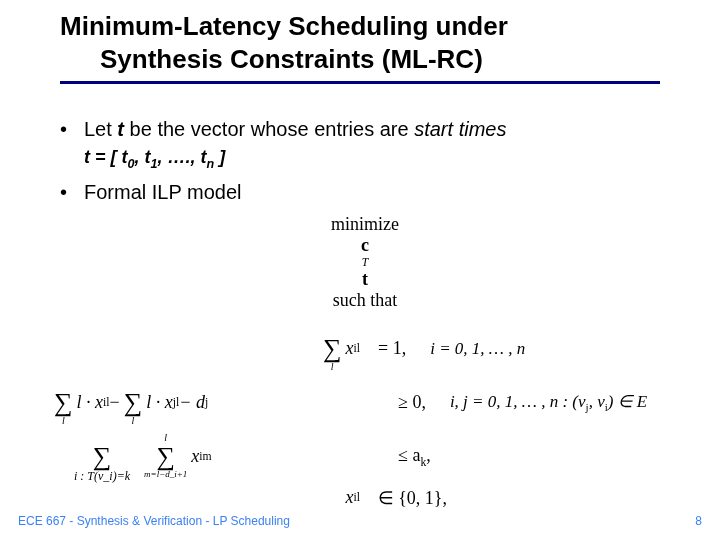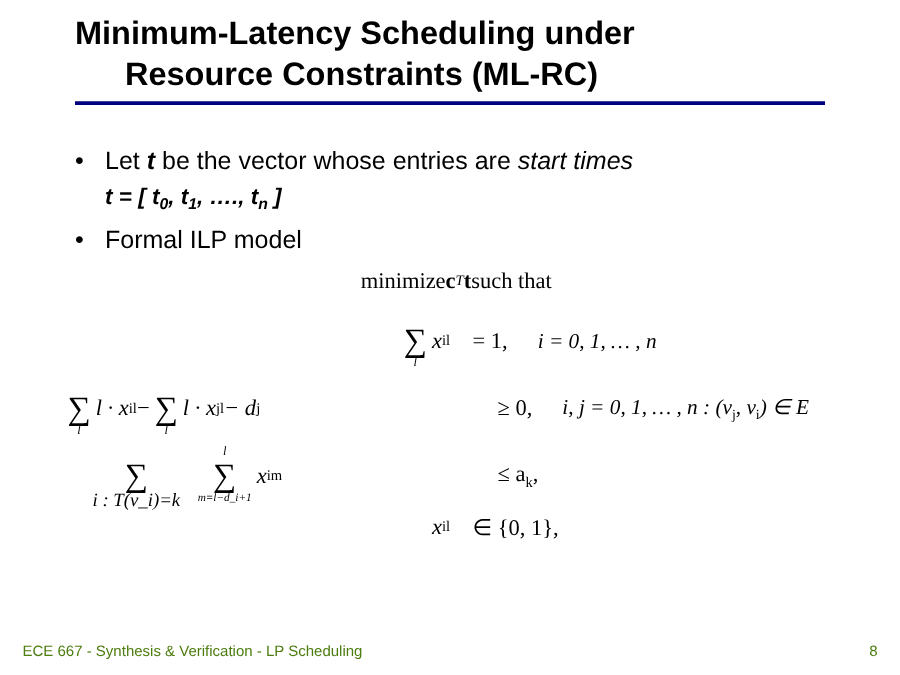--- a/index.html
+++ b/index.html
@@ -77,20 +77,21 @@
     font-size: 18px;
   }
   .math-row {
     display: flex;
     align-items: center;
     margin: 6px 0;
   }
   .objective {
     justify-content: center;
     margin-bottom: 14px;
+    flex-direction: column;
   }
   .lhs { display: flex; align-items: center; }
   .rhs { margin-left: 18px; }
   .cond { margin-left: 24px; font-size: 17px; }
 
   .sigma {
     display: inline-flex;
     flex-direction: column;
     align-items: center;
     line-height: 1;
@@ -120,32 +121,32 @@
   .row4 .lhs { min-width: 260px; justify-content: flex-end; margin-left: 50px;}
 
   .footer {
     position: absolute;
     bottom: 12px;
     left: 18px;
     right: 18px;
     display: flex;
     justify-content: space-between;
     font-size: 12px;
-    color: #4d7c0f;
+    color: #3b82f6;
   }
 </style>
 </head>
 <body>
 
 <div class="slide">
 
   <div class="title-block">
     <div class="title">
       <div>Minimum-Latency Scheduling under</div>
-      <div class="title-line2">Resource Constraints  (ML-RC)</div>
+      <div class="title-line2">Synthesis Constraints  (ML-RC)</div>
     </div>
     <hr class="title-rule">
   </div>
 
   <div class="body">
     <ul class="bullets">
       <li>
         <span>Let </span><span class="italic bold">t</span><span> be the vector whose entries are </span><span class="italic">start times</span>
         <div class="vector-line">
           <span>t = [ t</span><span class="sub">0</span><span>, t</span><span class="sub">1</span><span>, …., t</span><span class="sub">n</span><span> ]</span>
@@ -203,21 +204,21 @@
       <span class="cond">
         <span class="mi">i, j = 0, 1, … , n : (v</span><span class="msub">j</span><span class="mi">, v</span><span class="msub">i</span><span class="mi">) ∈ E</span>
       </span>
     </div>
 
     <div class="math-row row3">
       <span class="lhs">
         <span class="sigma">
           <span class="top">&nbsp;</span>
             <span class="sym">∑</span>
-            <span class="bot" style="font-size:15px">i : T(v_i)=k</span>
+            <span class="bot" style="font-size:12px">i : T(v_i)=k</span>
         </span>
         <span style="width:6px"></span>
         <span class="sigma">
           <span class="top">l</span>
             <span class="sym">∑</span>
             <span class="bot" style="font-size:9px">m=l−d_i+1</span>
         </span>
         <span class="mi">x</span>
           <span class="msub">im</span>
       </span>

